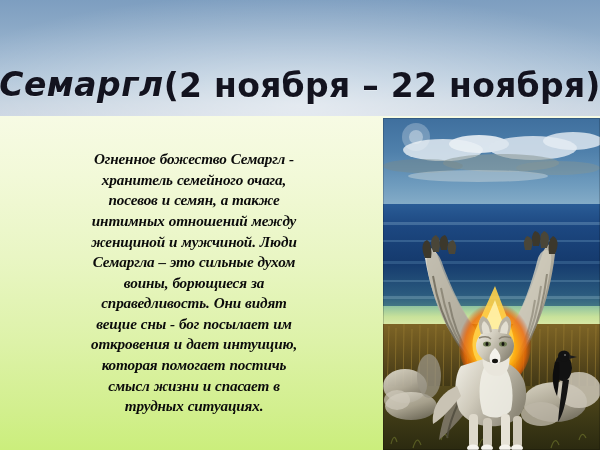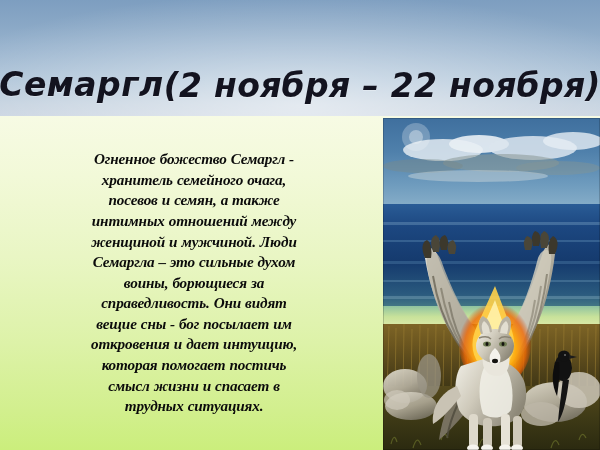--- a/index.html
+++ b/index.html
@@ -69,21 +69,20 @@
     letter-spacing: 0.5px;
     line-height: 1.02;
     margin: 0 0 2px 0;
     white-space: nowrap;
     text-shadow: 0 1px 0 rgba(255,255,255,0.28);
   }
   .slide-subtitle {
     font-family: "DejaVu Sans", sans-serif;
     font-size: 33px;
     font-weight: bold;
-    font-style: italic;
     color: #13131f;
     letter-spacing: 0.3px;
     line-height: 1.02;
     margin: 0;
     white-space: nowrap;
     text-shadow: 0 1px 0 rgba(255,255,255,0.28);
   }
 
   
   .body-area {

